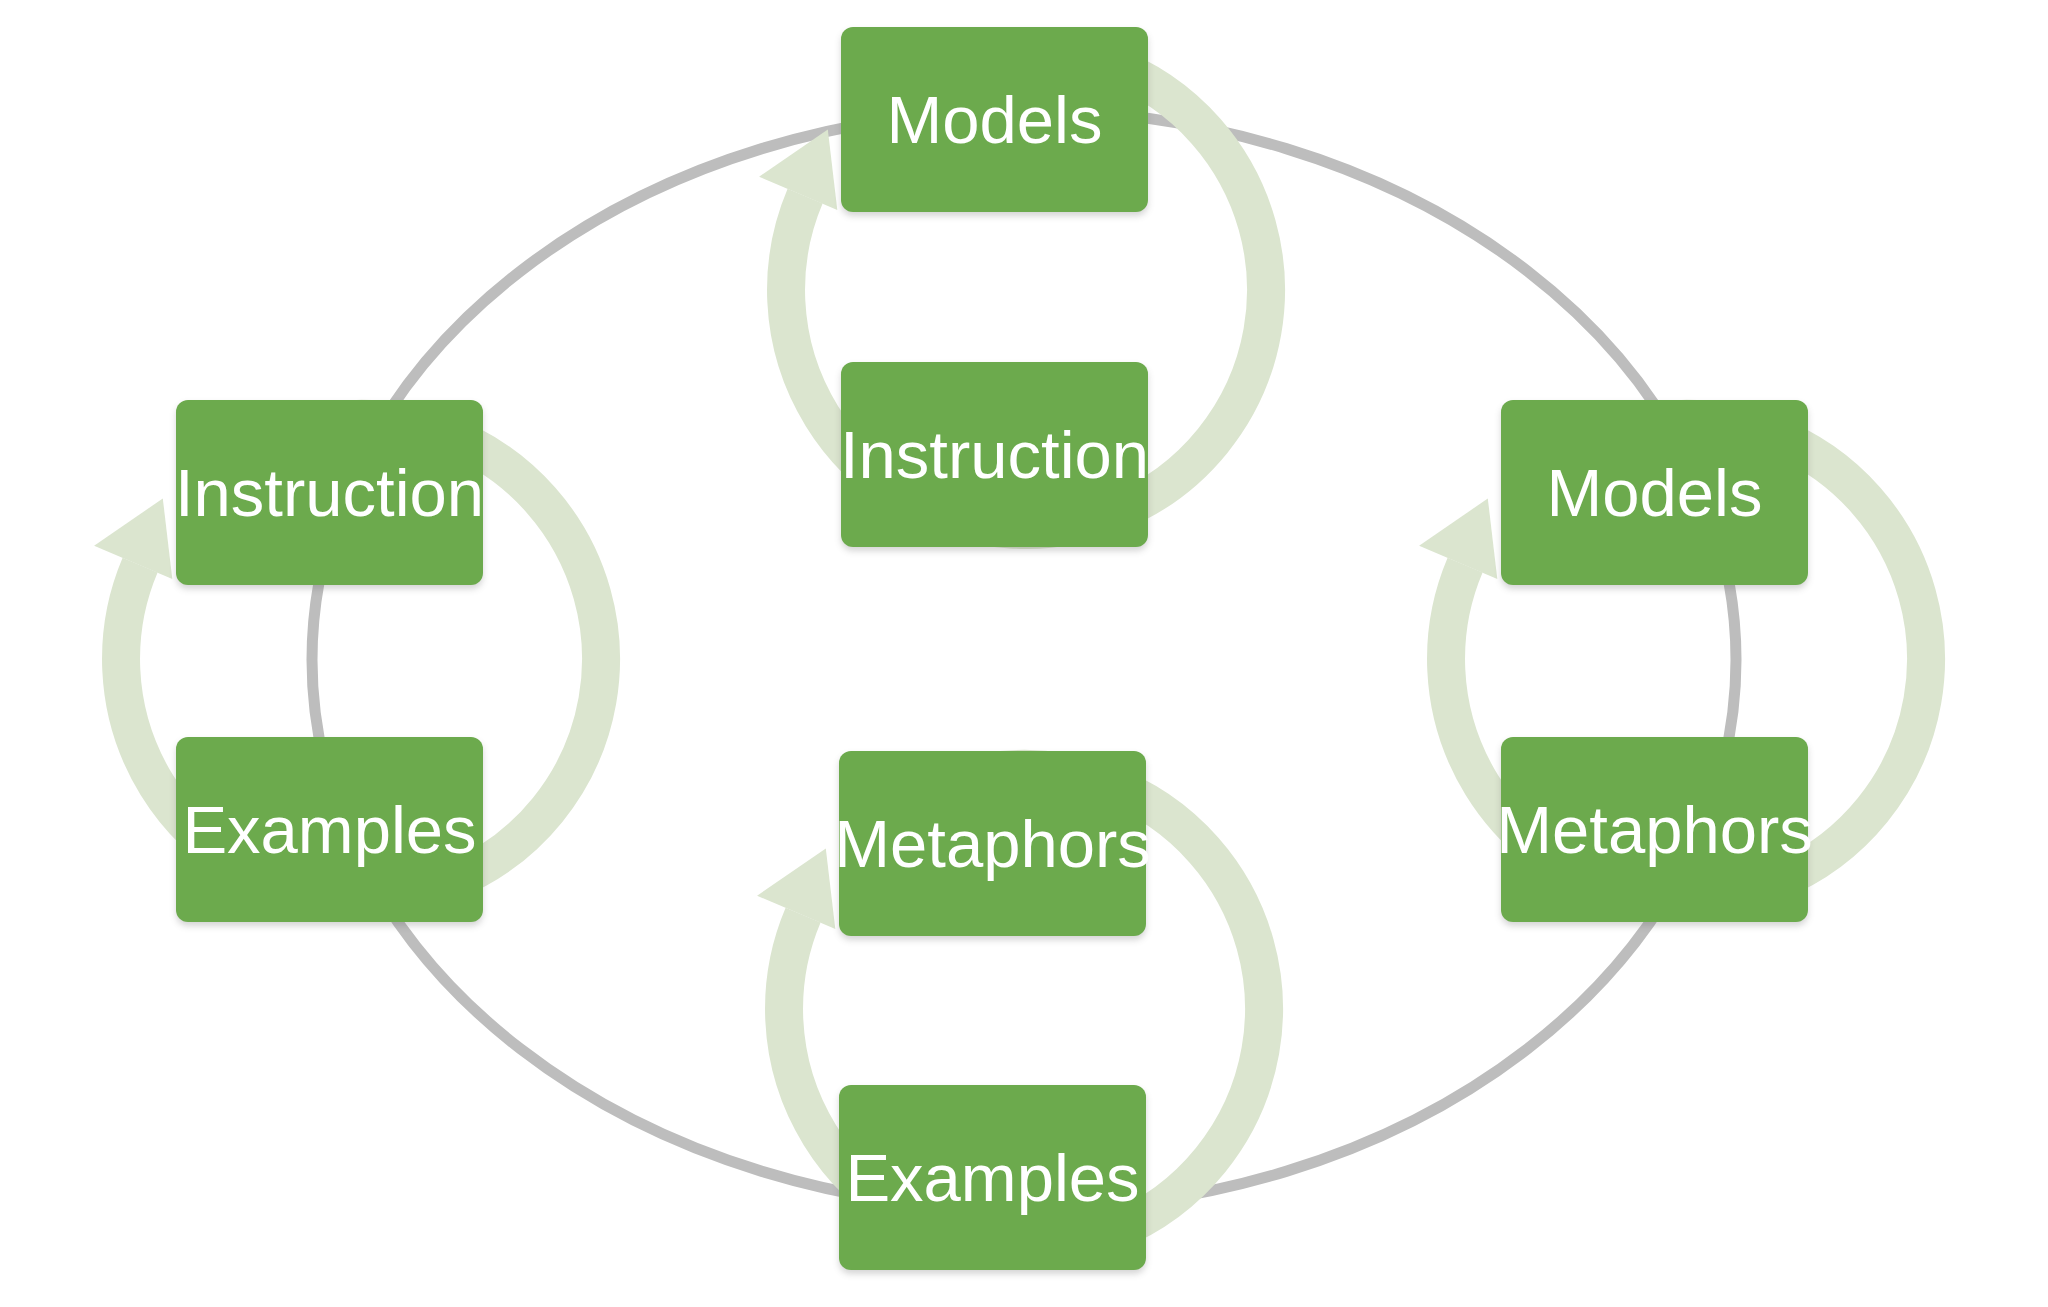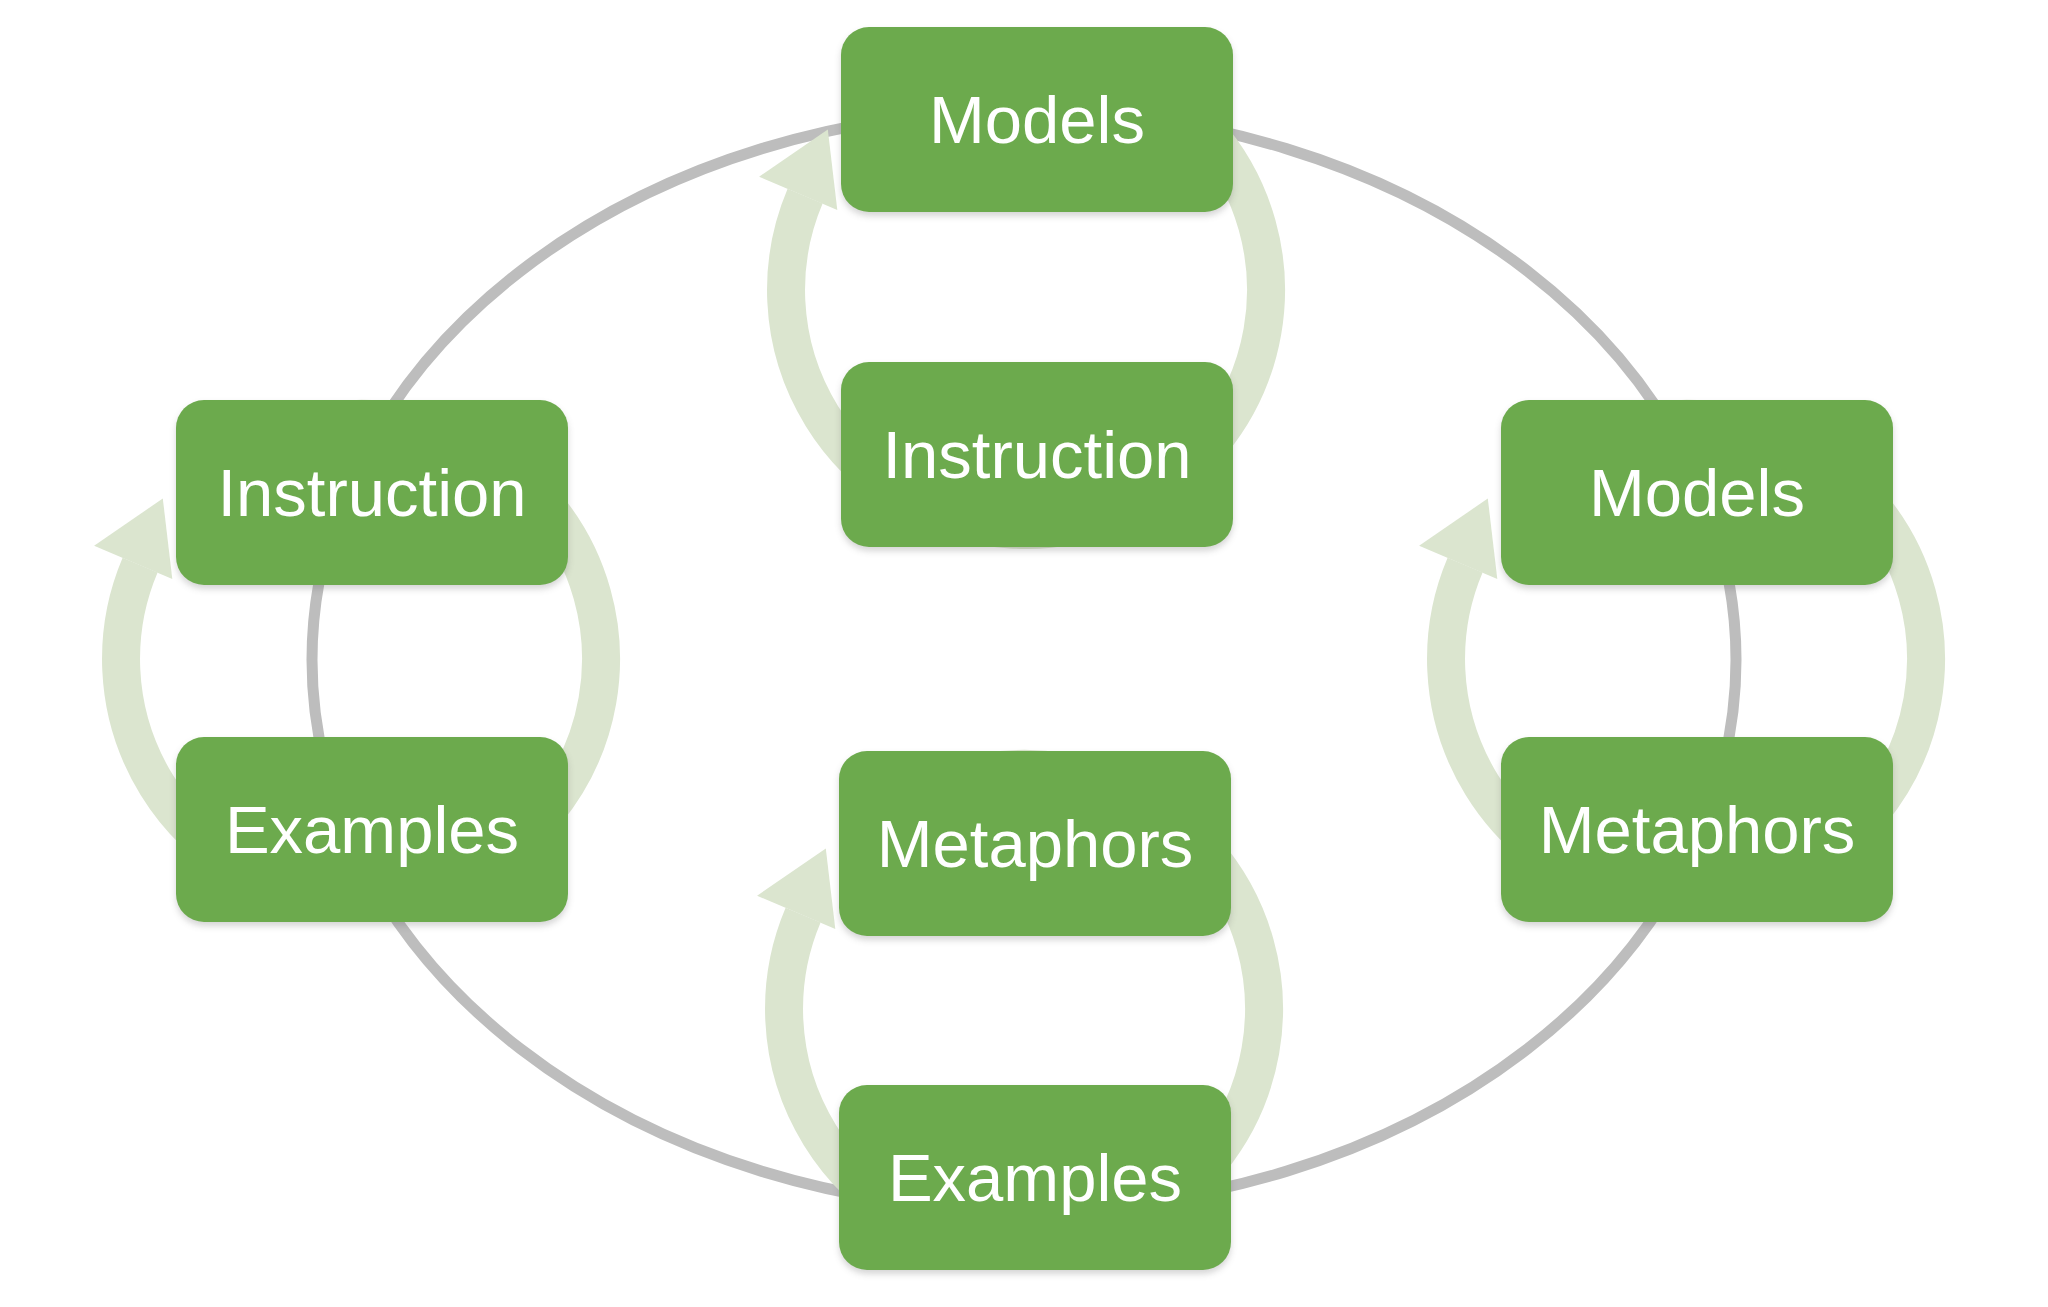--- a/index.html
+++ b/index.html
@@ -30,23 +30,23 @@
     fill:none;
     stroke:var(--cycle-arrow-green,#dbe5cf);
     stroke-width:38;
   }
   .ring-head{
     fill:var(--cycle-arrow-green,#dbe5cf);
     stroke:none;
   }
   .node{
     position:absolute;
-    width:392px;height:185px;
+    width:307px;height:185px;
     background:var(--node-green,#6caa4d);
-    border-radius:28px;
+    border-radius:12px;
     display:flex;align-items:center;justify-content:center;
     box-shadow:0 4px 6px rgba(90,90,90,0.25);
   }
   .node-label{
     color:var(--label-text,#fff);
     font-size:67px;
     line-height:1;
     letter-spacing:0px;
     white-space:nowrap;
   }

